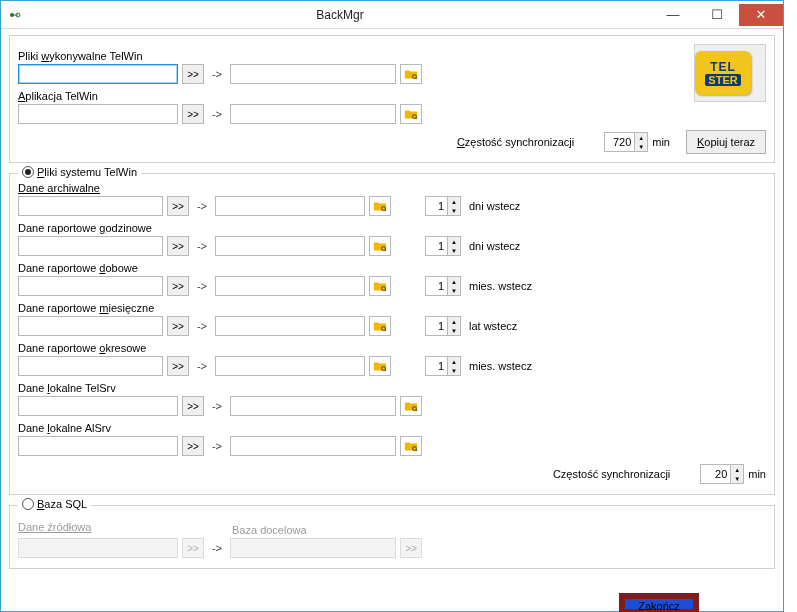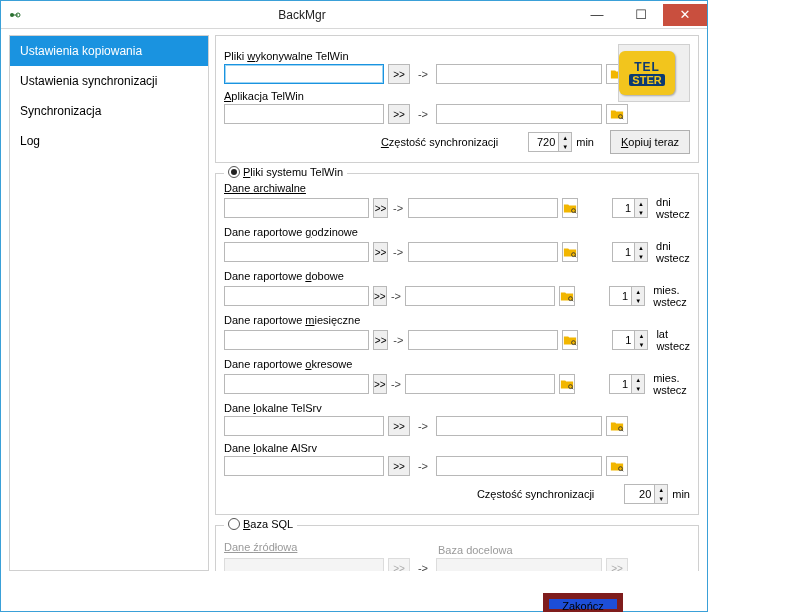--- a/index.html
+++ b/index.html
@@ -1,17 +1,17 @@
 <!DOCTYPE html>
 <html><head>
 <meta charset="utf-8">
 <style>
 * { box-sizing: border-box; font-family: "Segoe UI", Tahoma, sans-serif; font-size: 11px; }
 body { margin: 0; background: #fff; }
-.window { width: 708px; height: 612px; border: 1px solid #3aa0d8; display: flex; flex-direction: column; background: #fff; }
+.window { width: 784px; height: 612px; border: 1px solid #3aa0d8; display: flex; flex-direction: column; background: #fff; }
 .titlebar { height: 28px; background: #fff; display: flex; align-items: center; border-bottom: 1px solid #d8d8d8; }
 .titlebar-icon { width: 28px; display:flex; align-items:center; justify-content:center; color:#2a7030; }
 .titlebar-title { flex: 1; text-align: center; font-size: 12px; color: #222; }
 .titlebar-btns { display: flex; }
 .tbtn { width: 44px; height: 22px; display:flex; align-items:center; justify-content:center; font-size: 13px; color:#333; }
 .tbtn.close { background:#c94f3e; color:#fff; }
 .body { flex:1; display:flex; padding:6px 8px 4px 8px; gap:6px; overflow:hidden; }
 .sidebar { width: 200px; border:1px solid #d0d0d0; display:flex; flex-direction:column; }
 .sidebar-item { padding: 8px 10px; font-size: 12px; cursor:pointer; }
 .sidebar-item.active { background:#1a93e0; color:#fff; }
@@ -66,26 +66,20 @@
     </div>
     <div class="titlebar-title">BackMgr</div>
     <div class="titlebar-btns">
       <div class="tbtn">—</div>
       <div class="tbtn">☐</div>
       <div class="tbtn close">✕</div>
     </div>
   </div>
 
   <div class="body">
-    <div class="sidebar">
-      <div class="sidebar-item active">Ustawienia kopiowania</div>
-      <div class="sidebar-item">Ustawienia synchronizacji</div>
-      <div class="sidebar-item">Synchronizacja</div>
-      <div class="sidebar-item">Log</div>
-    </div>
 
     <div class="main">
 
       <div class="topbox">
         <div class="logo-box">
           <div class="logo">
             <div class="logo-top">TEL</div>
             <div class="logo-bot">STER</div>
           </div>
         </div>

